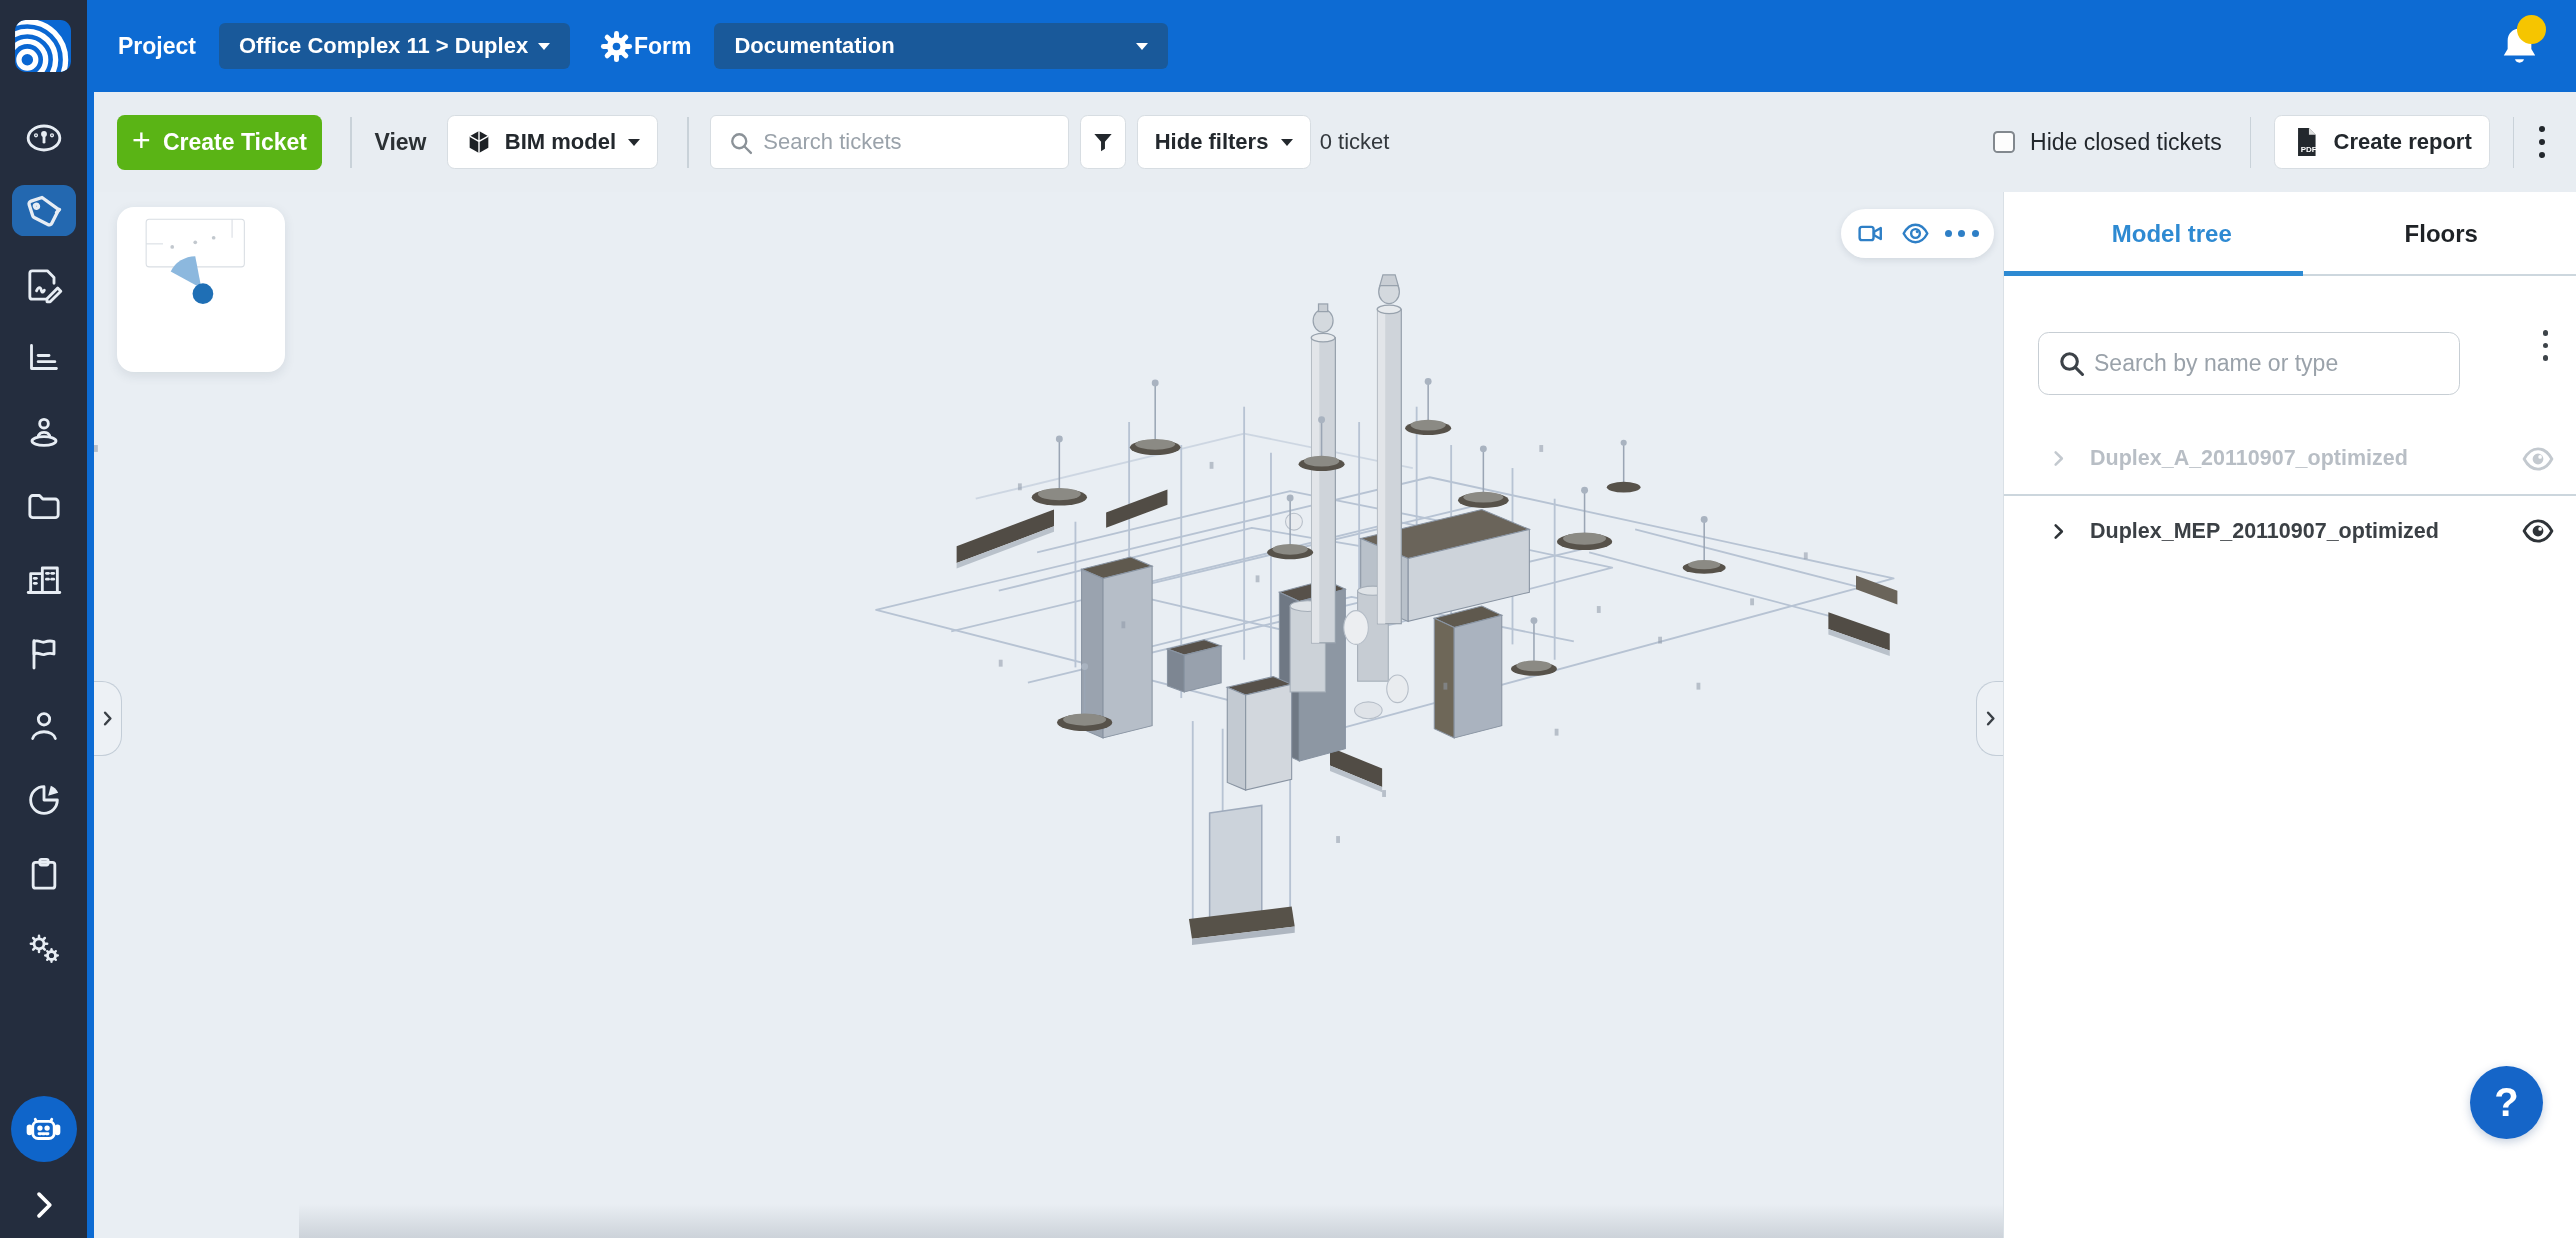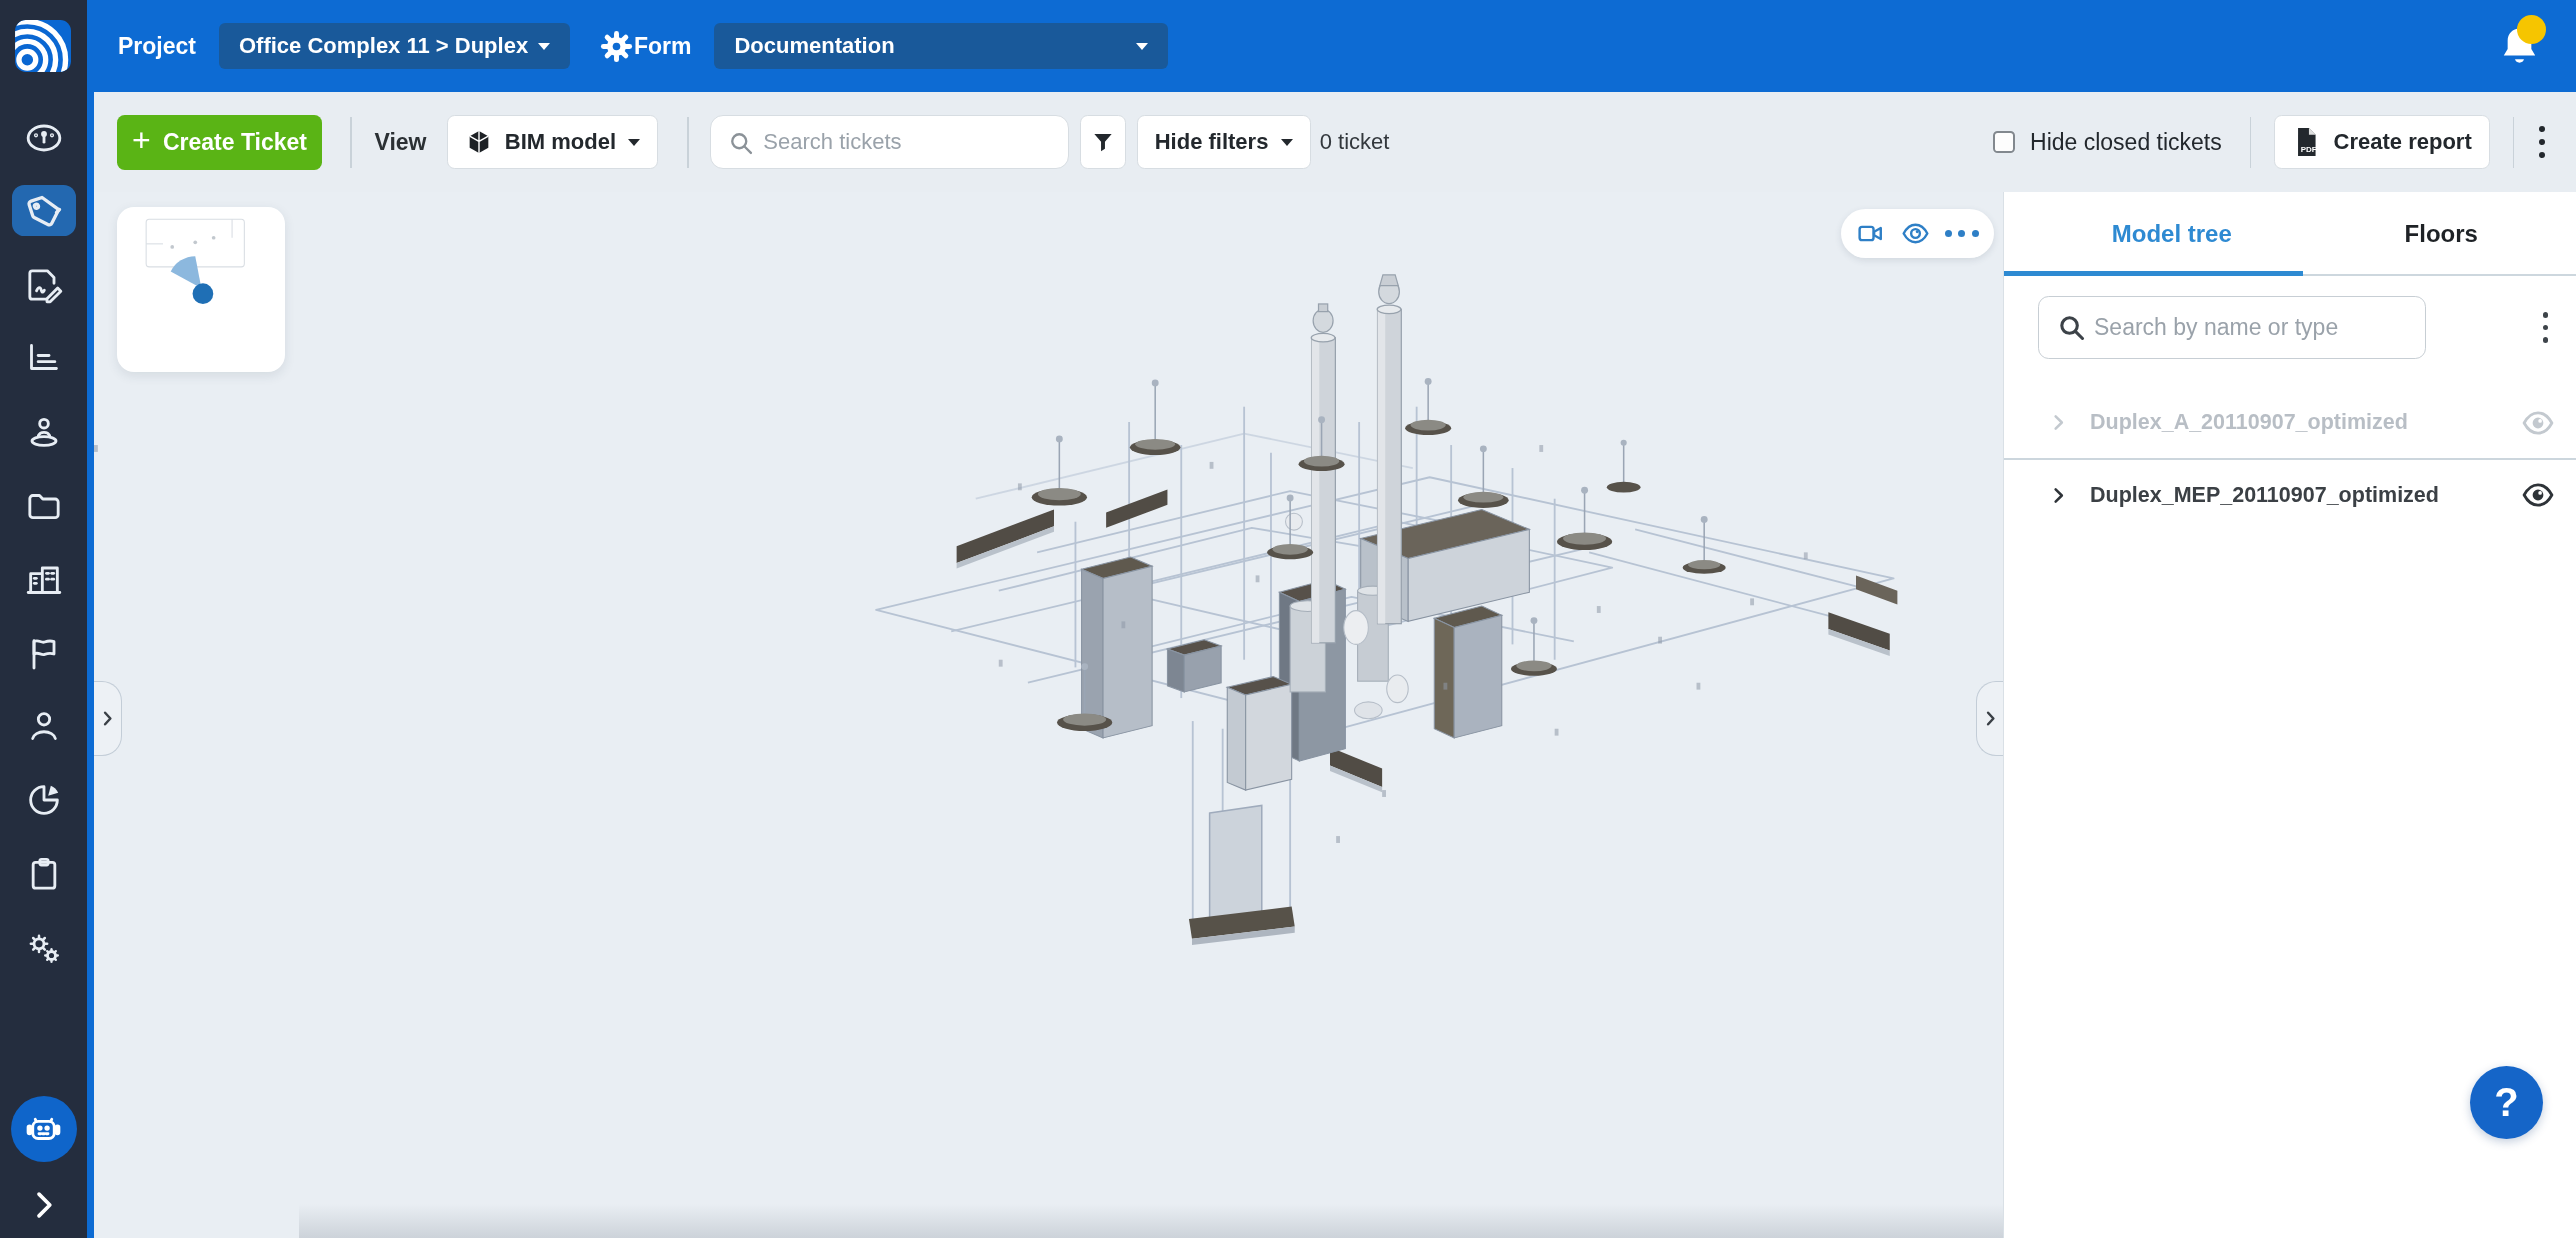--- a/index.html
+++ b/index.html
@@ -43,21 +43,21 @@
   .btn-green { margin-left:23px; width:205px; height:55px; border-radius:7.7px; background:#5ab415;
     color:#fff; font-size:23px; font-weight:600; display:flex; align-items:center; justify-content:center;
     gap:12.3px; cursor:pointer; }
   .btn-green .plus { font-size:32px; font-weight:400; line-height:1; margin-top:-3.1px; }
   .tsep { width:1.5px; height:51px; background:#c9d2d9; }
   .lbl { font-size:23px; font-weight:700; color:#2b3034; }
   .btn-white { height:54px; background:#fff; border:1.5px solid #d7dde2; border-radius:7.7px;
     display:flex; align-items:center; padding:0 17px; gap:12.3px; cursor:pointer;
     font-size:22px; color:#23282d; }
   .search-box { position:relative; width:359px; height:54px; background:#fff; border:1.5px solid #d7dde2;
-    border-radius:13px; }
+    border-radius:6px; }
   .search-box input { position:absolute; inset:0; border:none; outline:none; background:transparent;
     padding-left:52px; font-size:22px; font-family:inherit; color:#2b3034; }
   .search-box input::placeholder { color:#9aa2aa; }
   .search-box svg { position:absolute; left:15.3px; top:13px; width:28px; height:28px;
     stroke:#8b9298; fill:none; stroke-width:2; stroke-linecap:round; }
   .icon-sq { width:46px; justify-content:center; padding:0; }
   .count { font-size:22px; color:#33383d; }
   .spacer { flex:1; }
   .checkbox { width:21.5px; height:21.5px; border:2.3px solid #82888e; border-radius:4.6px; background:#fdfdfd; cursor:pointer; }
   .cb-label { font-size:23px; color:#23282d; }
@@ -88,21 +88,21 @@
   
   .panel { position:absolute; left:2003px; top:192px; right:0; bottom:0; background:#fff;
     border-left:0.8px solid #d9e0e6; }
   .tabs { position:relative; height:84px; display:flex; }
   .tab { flex:1; display:flex; align-items:center; justify-content:center; font-size:24px;
     font-weight:700; color:#1e2226; cursor:pointer; }
   .tab.active { color:#2e8ad2;padding-left:33px; }
   .tab-underline { position:absolute; left:0; bottom:0; width:299px; height:5.4px; background:#2e8ad2; }
   .tab-rest-line { position:absolute; left:299px; right:0; bottom:0; height:2.3px; background:#cdd7de; }
   .panel-search-row { display:flex; align-items:center; margin:20px 14px 0 34px; }
-  .panel-search { position:relative; width:388px; height:63px; border:1.5px solid #c7ced4; border-radius:10.7px; }
+  .panel-search { position:relative; width:422px; height:63px; border:1.5px solid #c7ced4; border-radius:10.7px;margin-top:36px; }
   .panel-search input { position:absolute; inset:0; border:none; outline:none; background:transparent;
     padding-left:55px; font-size:23px; font-family:inherit; color:#2b3034; }
   .panel-search input::placeholder { color:#9aa2aa; }
   .panel-search svg { position:absolute; left:17px; top:15.3px; width:31px; height:31px;
     stroke:#3c4248; fill:none; stroke-width:2.4; stroke-linecap:round; }
   .panel-kebab { margin-left:auto; }
   .panel-kebab i { width:5.4px; height:5.4px; background:#3e444a; }
   .tree { margin-top:28px; }
   .tree-row { position:relative; height:71px; display:flex; align-items:center; cursor:pointer; }
   .tree-row .chev { margin-left:43px; width:23px; height:23px; }

